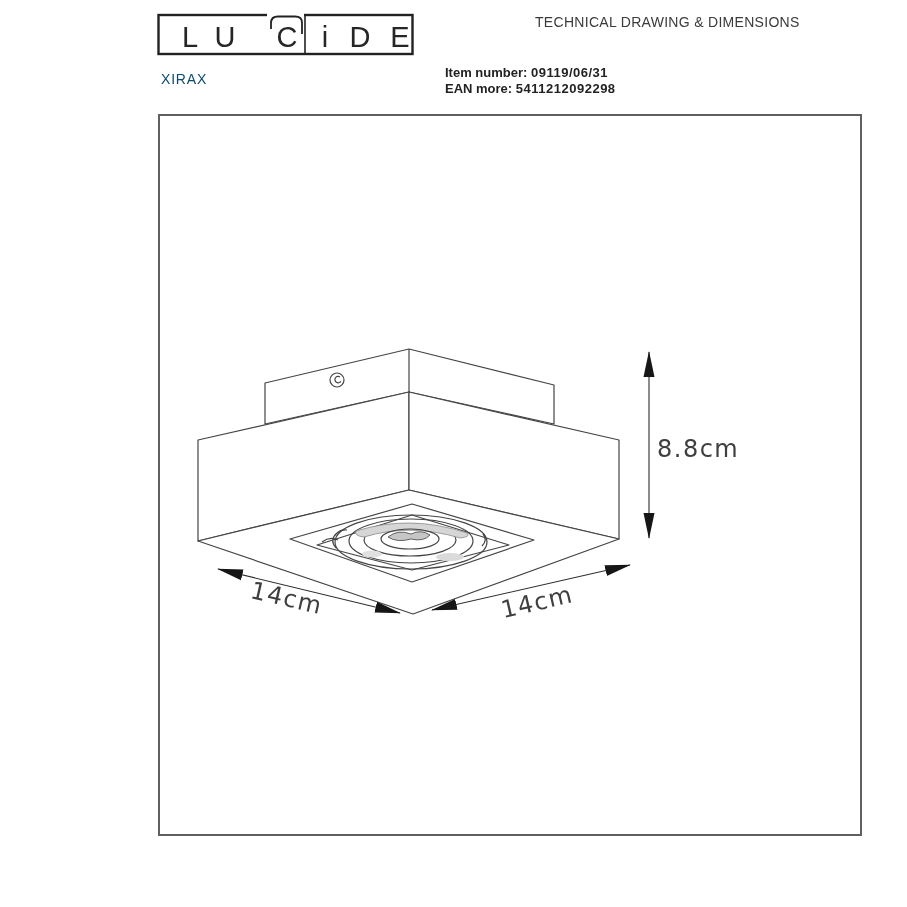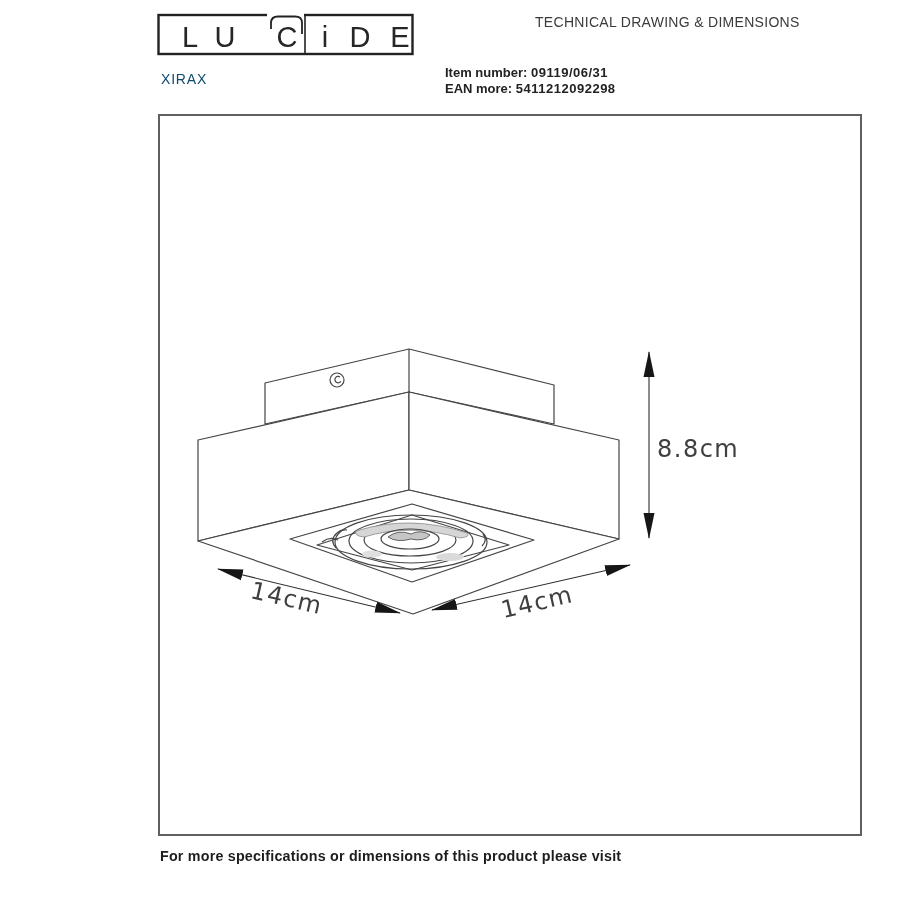--- a/index.html
+++ b/index.html
@@ -92,14 +92,13 @@
 
     <line class="dim" x1="58" y1="453" x2="240" y2="497" marker-start="url(#arr)" marker-end="url(#arr)"></line>
     <text class="dimtxt" transform="translate(125,490) rotate(13)" text-anchor="middle">14cm</text>
 
     <line class="dim" x1="272" y1="494" x2="470" y2="449" marker-start="url(#arr)" marker-end="url(#arr)"></line>
     <text class="dimtxt" transform="translate(379,494) rotate(-13)" text-anchor="middle">14cm</text>
   </svg>
 </div>
 
 <div class="footer">
-  <div class="line1">For more specifications or dimensions of this product please visit</div>
 </div>
 
 </body></html>

